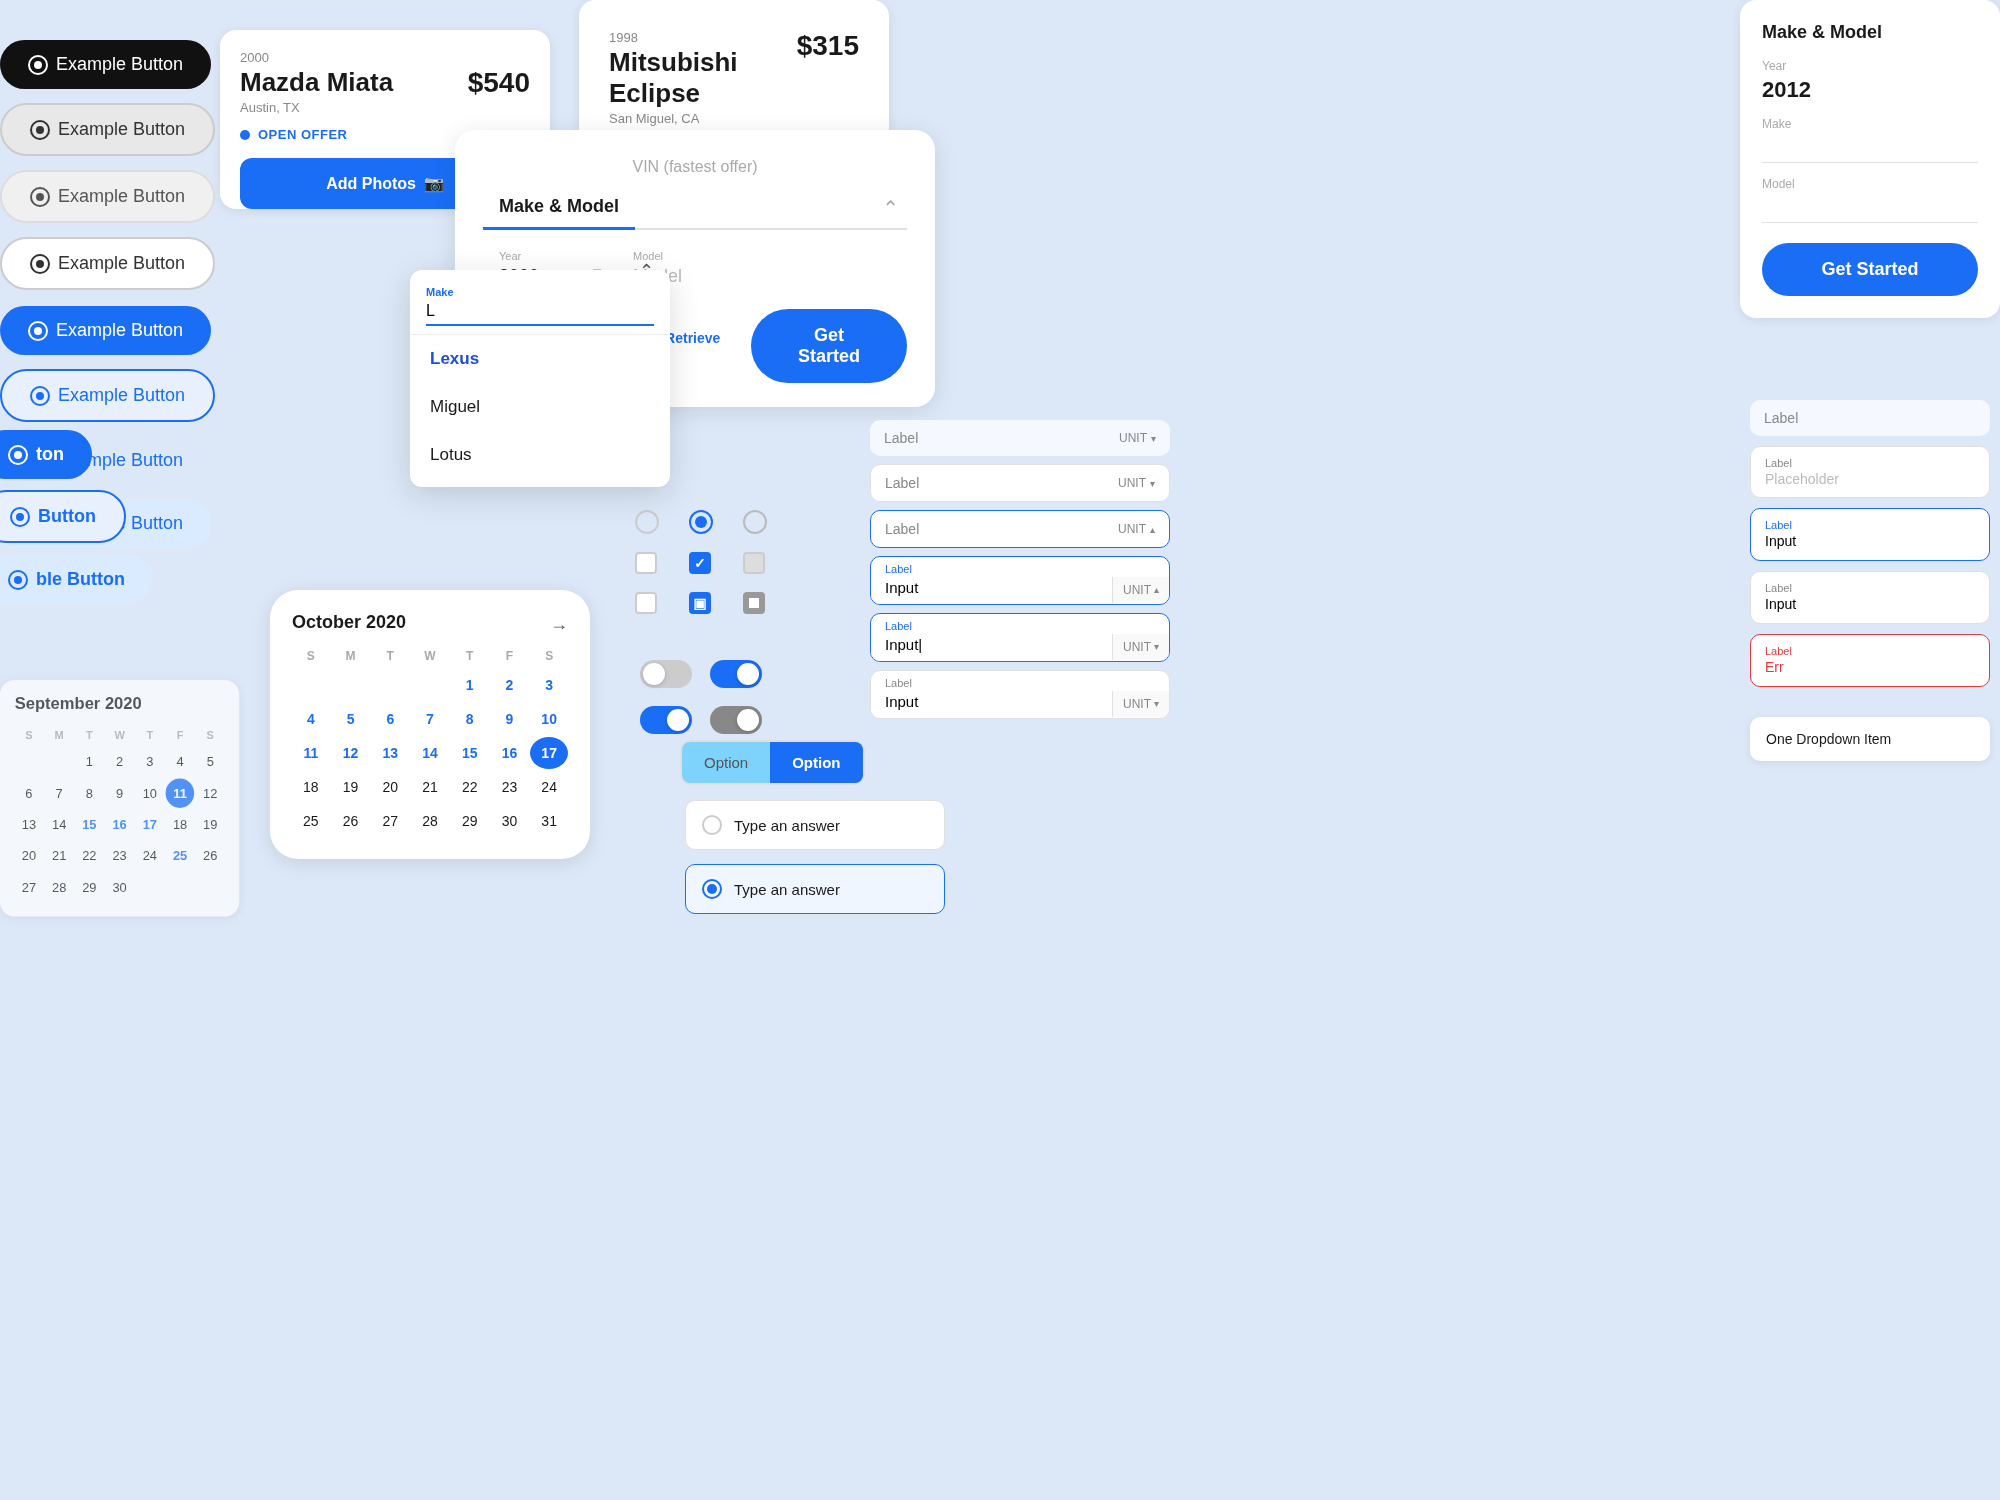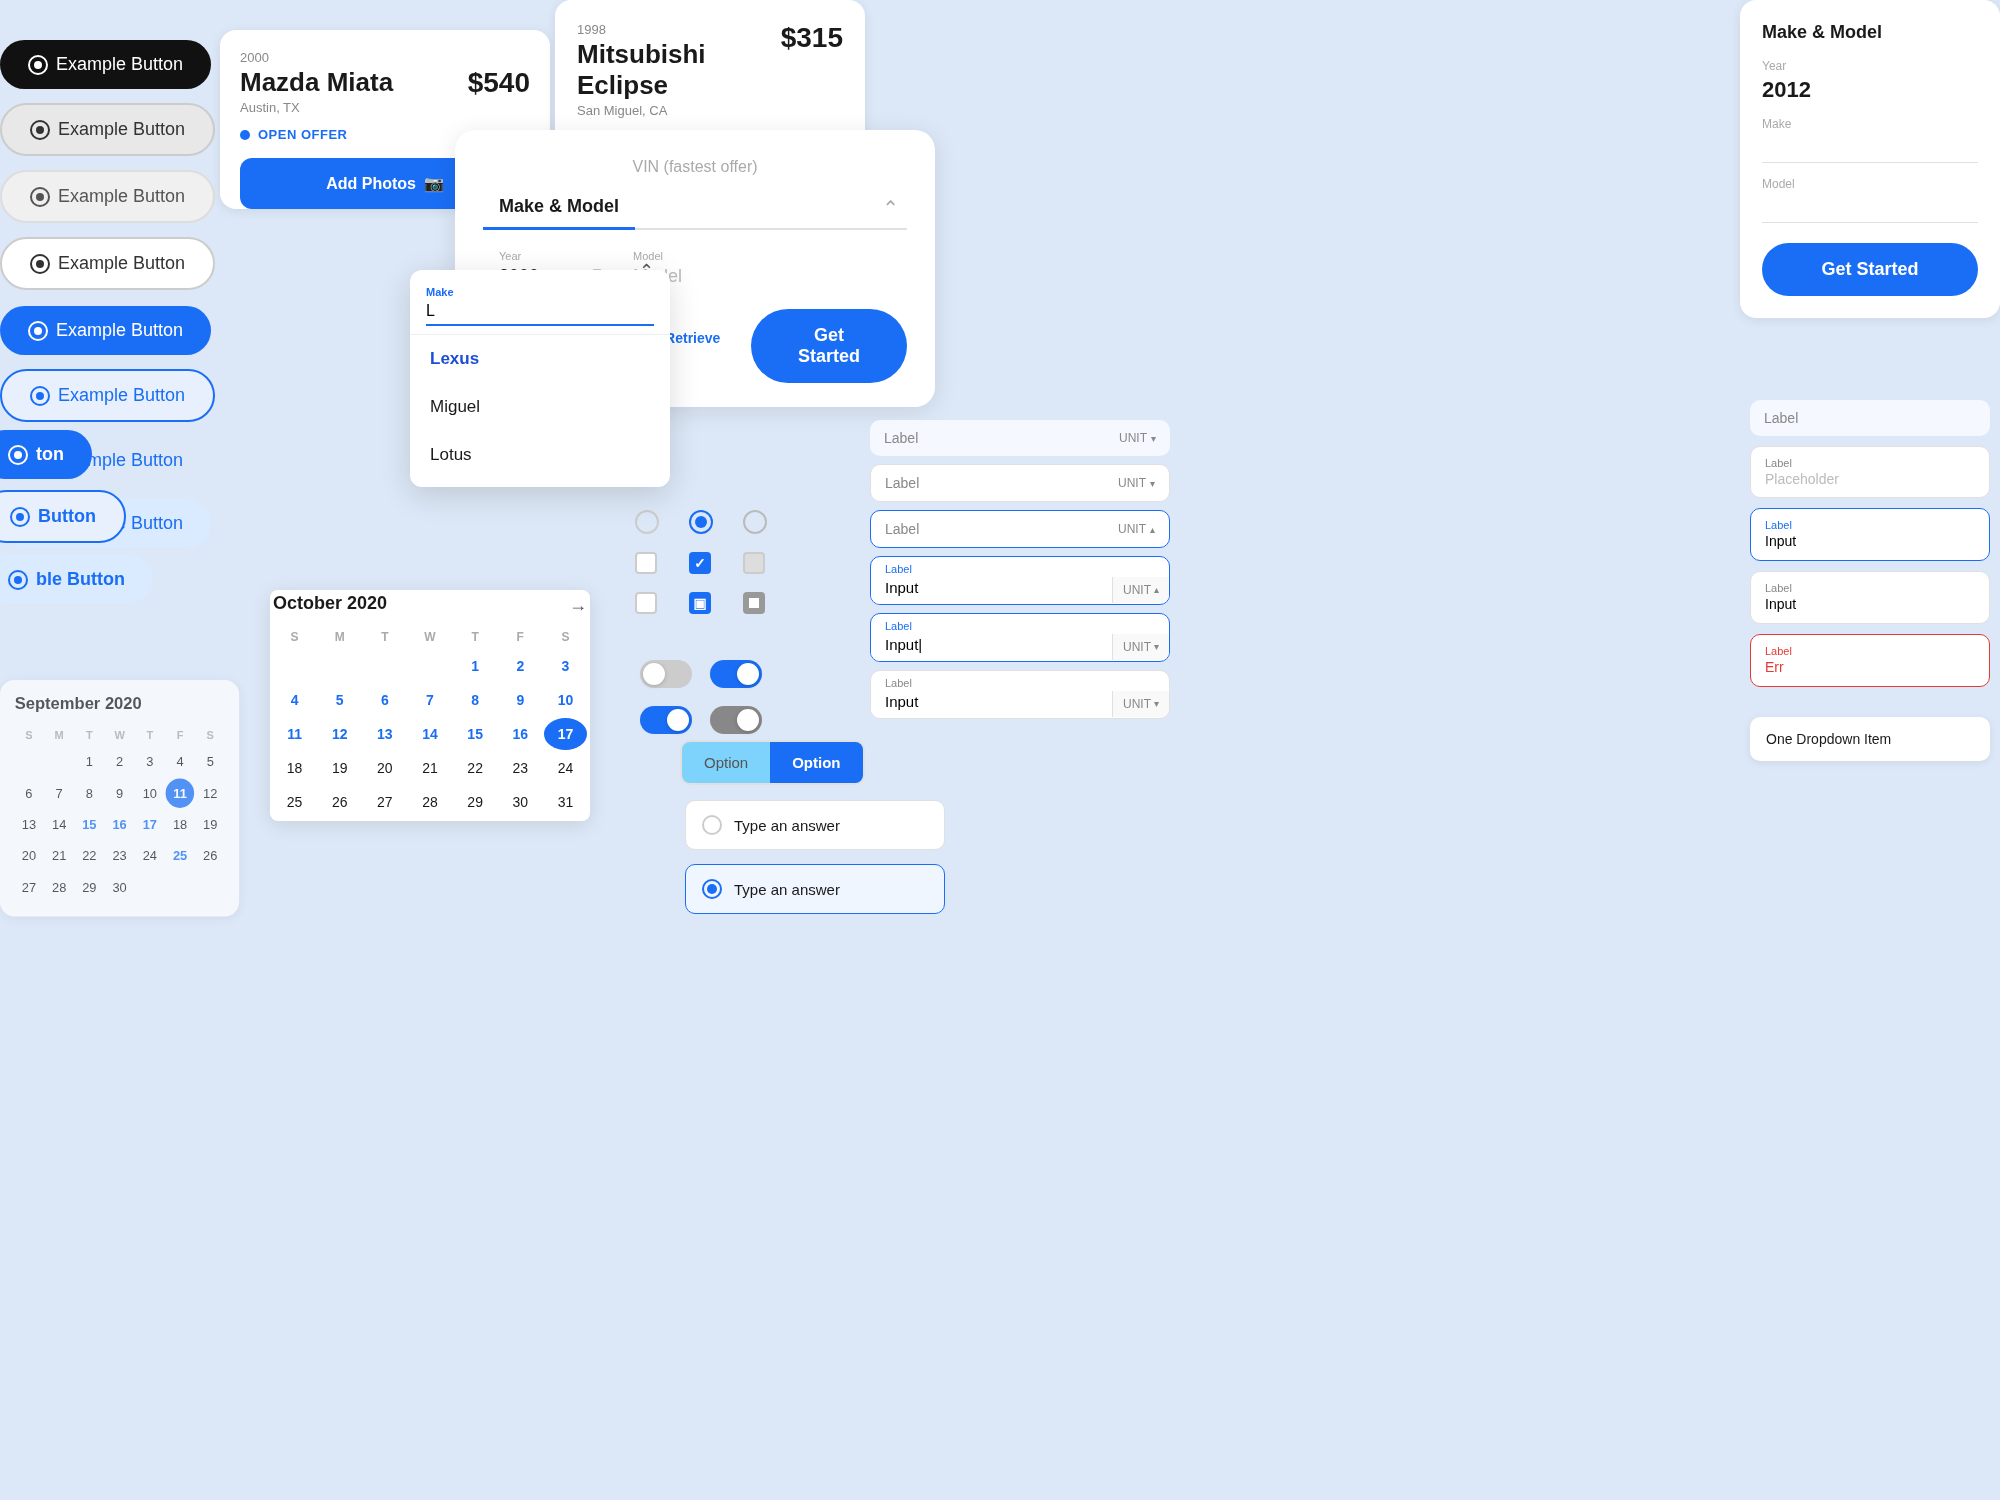--- a/index.html
+++ b/index.html
@@ -87,26 +87,26 @@
       cursor: pointer;
       margin-top: 16px;
       display: flex;
       align-items: center;
       justify-content: center;
       gap: 8px;
     }
 
     .card-eclipse {
       position: absolute;
-      left: 555px;
+      left: 579px;
       top: 0;
       width: 310px;
       background: #fff;
       border-radius: 16px;
-      padding: 22px;
+      padding: 30px;
       box-shadow: 0 2px 12px rgba(0,0,0,0.08);
     }
     .card-header-row { display: flex; justify-content: space-between; align-items: flex-start; }
 
     
     .form-container {
       position: absolute;
       left: 455px;
       top: 130px;
       width: 480px;
@@ -208,22 +208,22 @@
       opacity: 0.7;
       transform: scale(0.92);
       transform-origin: top left;
     }
     .calendar-oct {
       position: absolute;
       left: 270px;
       top: 590px;
       width: 320px;
       background: #fff;
-      border-radius: 8px;
-      padding: 3px;
+      border-radius: 28px;
+      padding: 22px;
       box-shadow: 0 4px 20px rgba(0,0,0,0.1);
     }
     .cal-header { font-size: 18px; font-weight: 700; color: #1a1a1a; margin-bottom: 12px; }
     .cal-nav { display: flex; align-items: center; justify-content: flex-end; gap: 8px; margin-bottom: 8px; }
     .cal-grid { display: grid; grid-template-columns: repeat(7, 1fr); gap: 2px; }
     .cal-day-header { text-align: center; font-size: 12px; color: #aaa; padding: 4px 0; font-weight: 600; }
     .cal-day {
       text-align: center;
       padding: 8px 4px;
       font-size: 14px;

